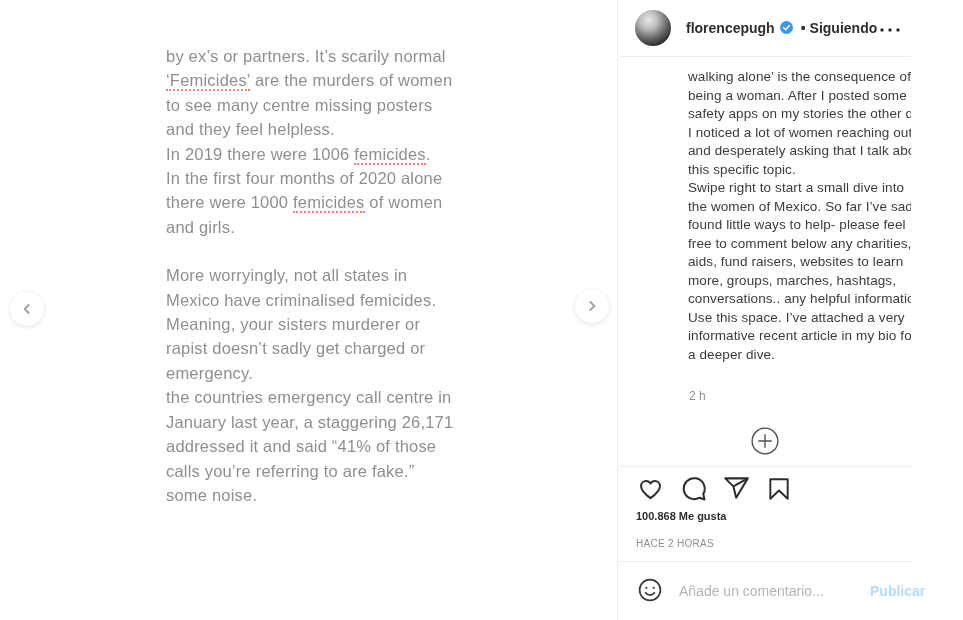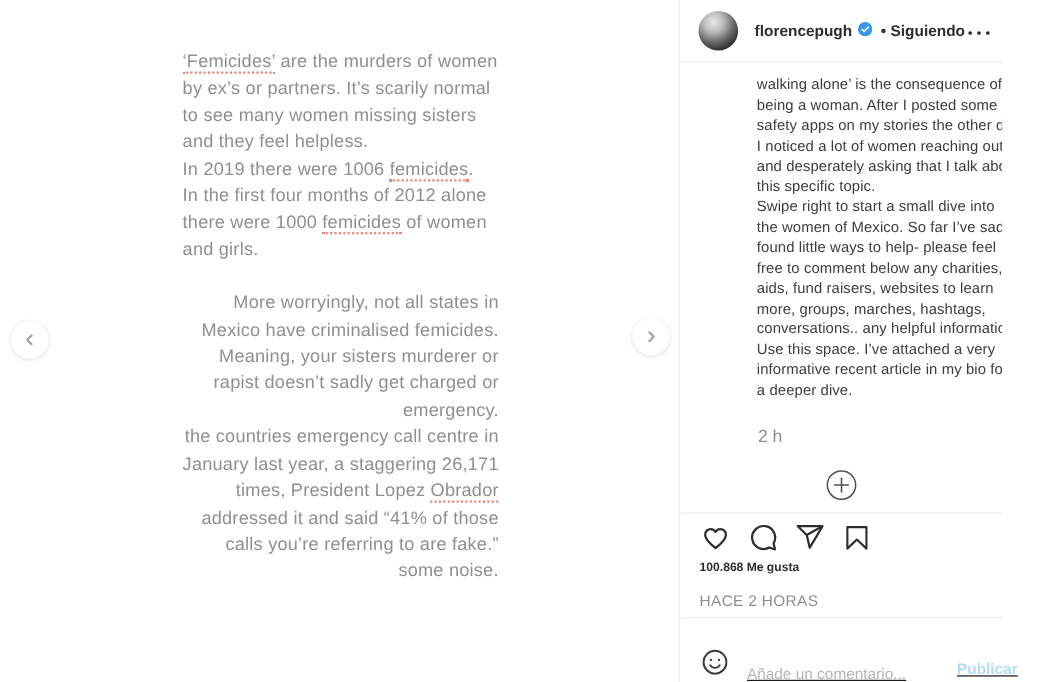--- a/index.html
+++ b/index.html
@@ -13,21 +13,21 @@
   }
   *{margin:0;padding:0;box-sizing:border-box;}
   html,body{background:#fff;}
   body{font-family:"Liberation Sans",sans-serif;}
   .stage{position:relative;width:963px;height:620px;background:#fff;overflow:hidden;}
 
   
   .media-pane{position:absolute;left:0;top:0;width:618px;height:620px;background:#fff;border-right:1px solid var(--divider);}
   .quote{position:absolute;left:166px;top:44px;color:var(--image-text);font-size:16.5px;line-height:24.4px;letter-spacing:.2px;font-weight:400;}
   .quote .para{margin-bottom:24px;}
-  .quote .para:last-child{margin-bottom:16px;text-align:right;}
+  .quote .para:last-child{margin-bottom:16px;}
   .sp-underline{border-bottom:2px dotted var(--spellcheck-red);padding-bottom:0px;}
   .carousel-btn{position:absolute;width:34px;height:34px;border-radius:50%;background:#fff;border:none;
     box-shadow:0 1px 5px rgba(0,0,0,.14);display:flex;align-items:center;justify-content:center;cursor:pointer;opacity:.9;}
   .carousel-btn.prev{left:10px;top:292px;}
   .carousel-btn.next{left:575px;top:289px;}
   .carousel-btn svg{display:block;}
 
   
   .sidebar{position:absolute;left:619px;top:0;width:292px;height:620px;background:#fff;}
   .sb-header{position:absolute;left:0;top:0;right:0;height:57px;border-bottom:1px solid var(--divider);
@@ -36,68 +36,67 @@
     background:radial-gradient(circle at 38% 28%,#e8e8e8 0%,#bdbdbd 26%,#6e6e6e 52%,#1c1c1c 84%);}
   .username{font-size:14px;font-weight:bold;color:var(--text-dark);cursor:pointer;}
   .verified{margin:2px 4px 0 5px;display:inline-block;vertical-align:middle;}
   .hdr-dot{color:var(--text-dark);font-weight:bold;font-size:14px;margin:0 4px;}
   .follow-status{font-size:14px;font-weight:bold;color:var(--text-dark);cursor:pointer;}
   .more-btn{margin-left:auto;background:none;border:none;cursor:pointer;padding:6px 2px;display:flex;align-items:center;}
 
   .comments-area{position:absolute;left:0;top:58px;right:0;height:408px;overflow:hidden;}
   .caption-text{position:absolute;left:69px;top:10px;width:268px;white-space:pre-line;
     font-size:13.5px;line-height:18.5px;color:#3c3c3c;letter-spacing:.1px;}
-  .caption-time{position:absolute;left:70px;top:331px;font-size:16px;color:var(--text-muted);}
+  .caption-time{position:absolute;left:70px;top:331px;font-size:12px;color:var(--text-muted);}
   .load-more{position:absolute;left:0;right:0;top:366px;text-align:center;}
   .load-more button{background:none;border:none;cursor:pointer;padding:2px;}
 
   .divider-h{position:absolute;left:0;right:0;height:1px;background:var(--divider);}
   .div-actions{top:466px;}
   .div-comment{top:561px;}
 
   .actions-row{position:absolute;left:0;right:0;top:467px;height:46px;display:flex;align-items:center;padding:0 14px;}
   .icon-btn{background:none;border:none;cursor:pointer;padding:4px;display:flex;align-items:center;justify-content:center;}
   .icon-btn + .icon-btn{margin-left:8px;}
   .save-btn{margin-left:auto;}
 
   .likes-row{position:absolute;left:17px;top:510px;font-size:11px;font-weight:bold;color:var(--text-dark);cursor:pointer;}
-  .posted-row{position:absolute;left:17px;top:538px;font-size:14px;letter-spacing:.3px;color:var(--text-muted);text-transform:uppercase;}
-
-  .comment-row{position:absolute;left:0;right:0;top:562px;height:58px;display:flex;align-items:flex-end;padding:0 16px;text-decoration:underline;}
+  .posted-row{position:absolute;left:17px;top:538px;font-size:10px;letter-spacing:.3px;color:var(--text-muted);text-transform:uppercase;}
+
+  .comment-row{position:absolute;left:0;right:0;top:562px;height:58px;display:flex;align-items:center;padding:0 16px;}
   .emoji-btn{background:none;border:none;cursor:pointer;padding:2px;display:flex;margin-right:14px;}
   .comment-input{flex:1;border:none;outline:none;font-family:"Liberation Sans",sans-serif;font-size:14px;color:var(--text-dark);background:transparent;}
   .comment-input::placeholder{color:#b5b5b5;}
   .publish-btn{background:none;border:none;color:var(--publish-blue);font-size:14px;font-weight:bold;cursor:pointer;padding:4px 0 4px 10px;font-family:"Liberation Sans",sans-serif;}
 </style>
 </head>
 <body>
 
 <div class="stage">
 
   <div class="media-pane">
     <div class="quote">
       <div class="para">
+          <div><span>by ex’s or partners. It’s scarily normal</span></div>
           <div><span class="sp-underline">‘Femicides’</span><span> are the murders of women</span></div>
-          <div><span>by ex’s or partners. It’s scarily normal</span></div>
-          <div><span>to see many women missing sisters</span></div>
+          <div><span>to see many centre missing posters</span></div>
           <div><span>and they feel helpless.</span></div>
           <div><span>In 2019 there were 1006 </span><span class="sp-underline">femicides</span><span>.</span></div>
-          <div><span>In the first four months of 2012 alone</span></div>
+          <div><span>In the first four months of 2020 alone</span></div>
           <div><span>there were 1000 </span><span class="sp-underline">femicides</span><span> of women</span></div>
           <div><span>and girls.</span></div>
         </div>
       <div class="para">
           <div><span>More worryingly, not all states in</span></div>
           <div><span>Mexico have criminalised femicides.</span></div>
           <div><span>Meaning, your sisters murderer or</span></div>
           <div><span>rapist doesn’t sadly get charged or</span></div>
           <div><span>emergency.</span></div>
           <div><span>the countries emergency call centre in</span></div>
           <div><span>January last year, a staggering 26,171</span></div>
-          <div><span>times, President Lopez </span><span class="sp-underline">Obrador</span></div>
           <div><span>addressed it and said “41% of those</span></div>
           <div><span>calls you’re referring to are fake.”</span></div>
           <div><span>some noise.</span></div>
         </div>
     </div>
 
     <button class="carousel-btn prev">
       <span>
         <svg width="16" height="16" viewBox="0 0 24 24" fill="none" stroke="#9a9a9a" stroke-width="3" stroke-linecap="round" stroke-linejoin="round">
             <polyline points="14.5 6 8.5 12 14.5 18"></polyline>

